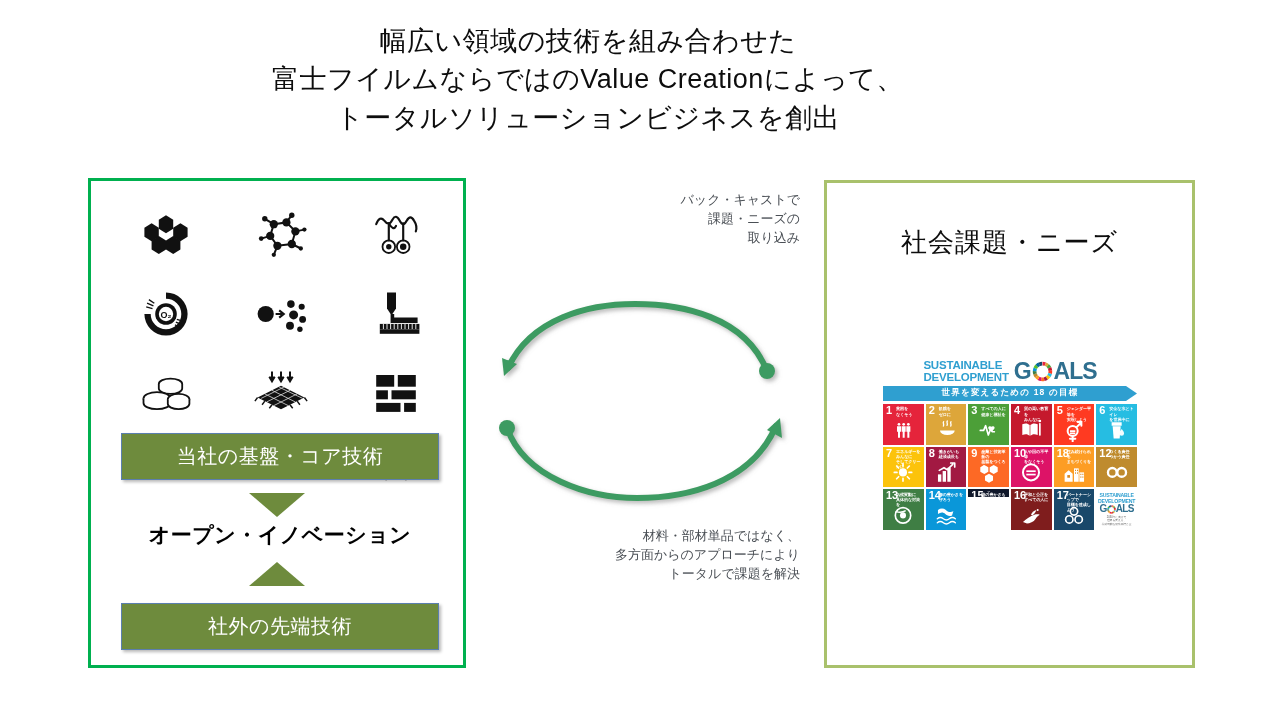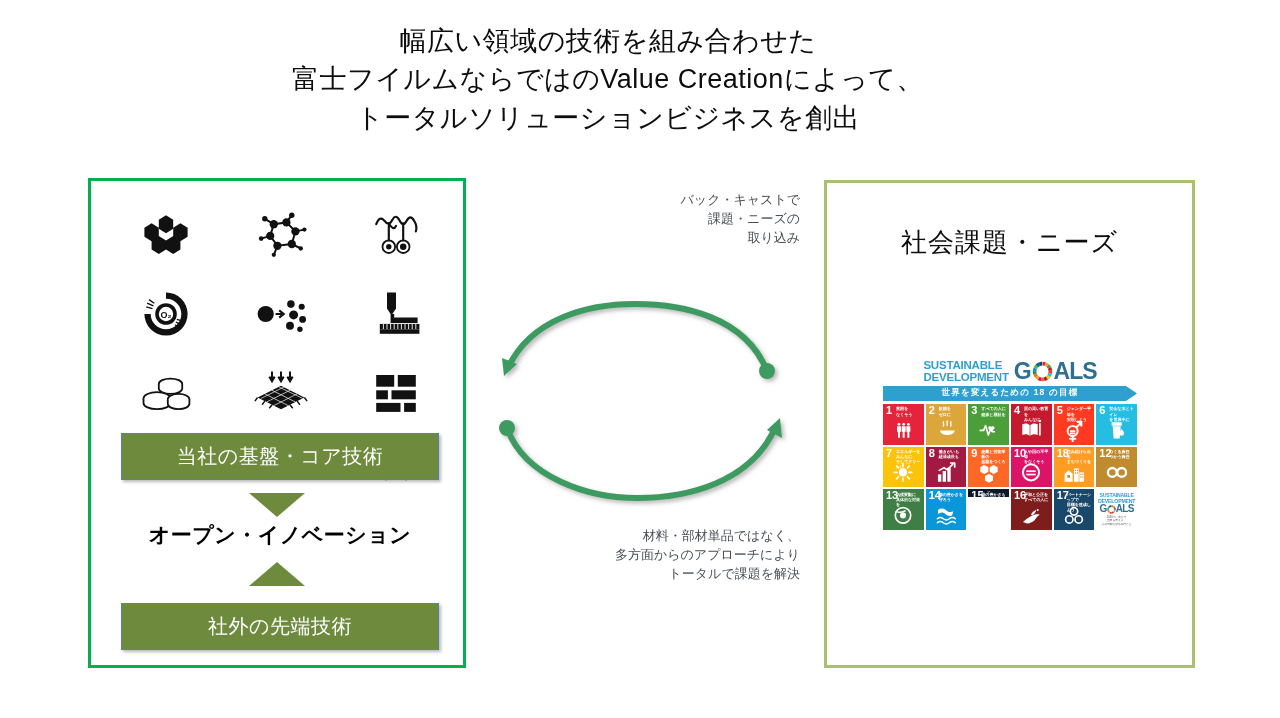--- a/index.html
+++ b/index.html
@@ -20,21 +20,20 @@
   #title-block {
     position: absolute;
     left: 0;
     top: 22px;
     width: 1176px;
     text-align: center;
     line-height: 1.42;
     font-size: 27px;
     letter-spacing: .5px;
     color: #0d0d0d;
-    margin-left: 20px;
   }
   #title-block .tline { display: block; white-space: nowrap; }
 
   
   #left-panel {
     position: absolute;
     left: 88px;
     top: 178px;
     width: 378px;
     height: 490px;

